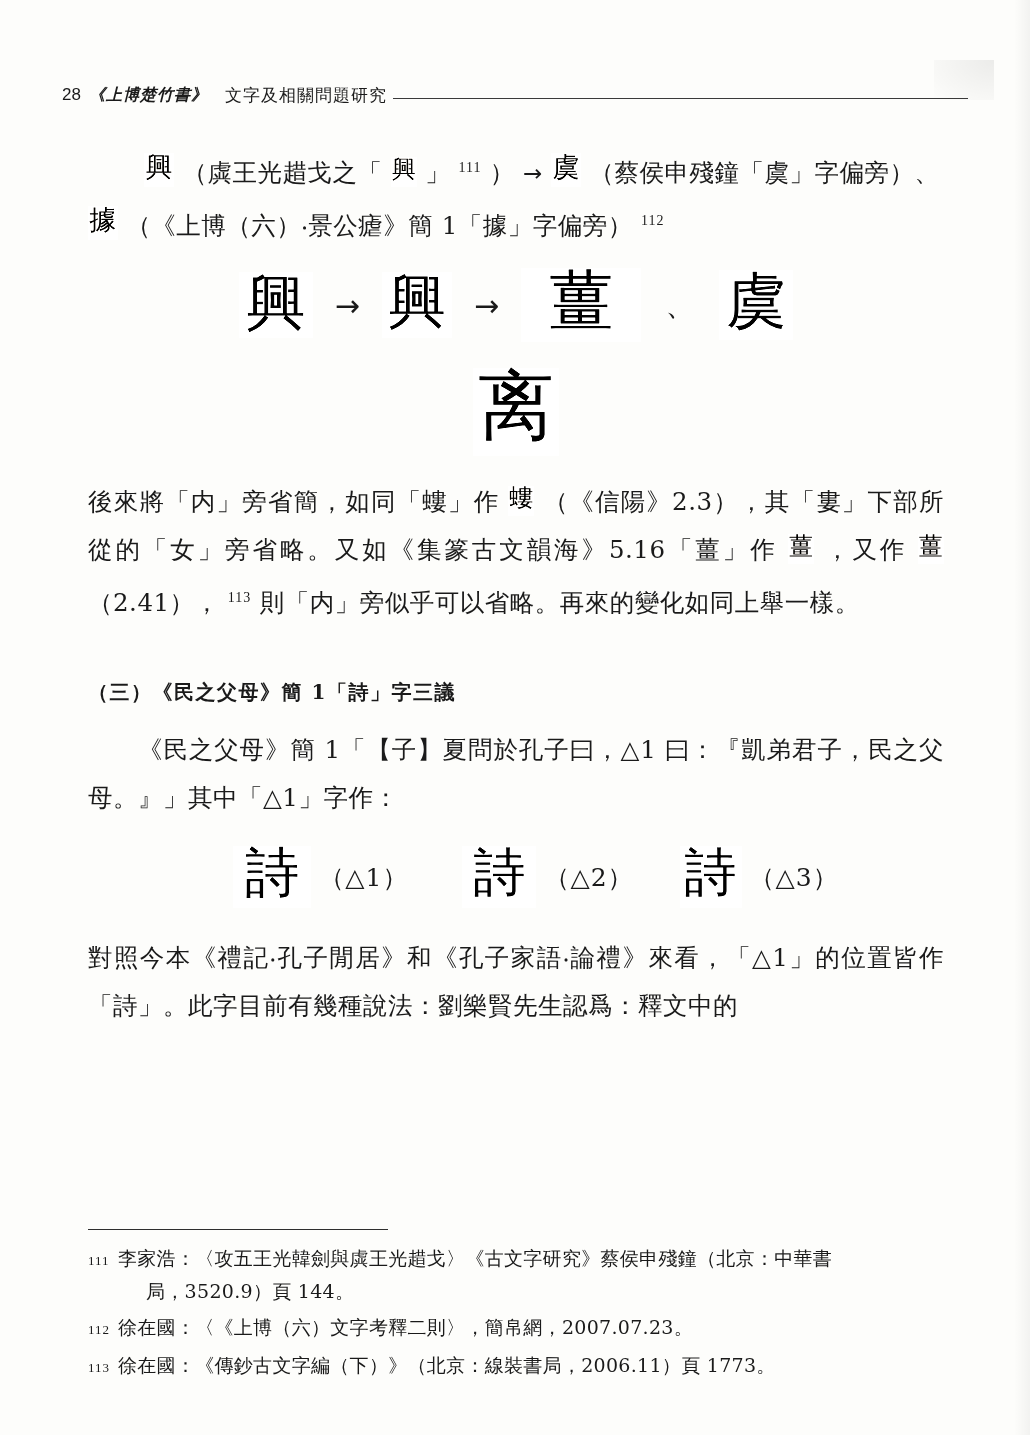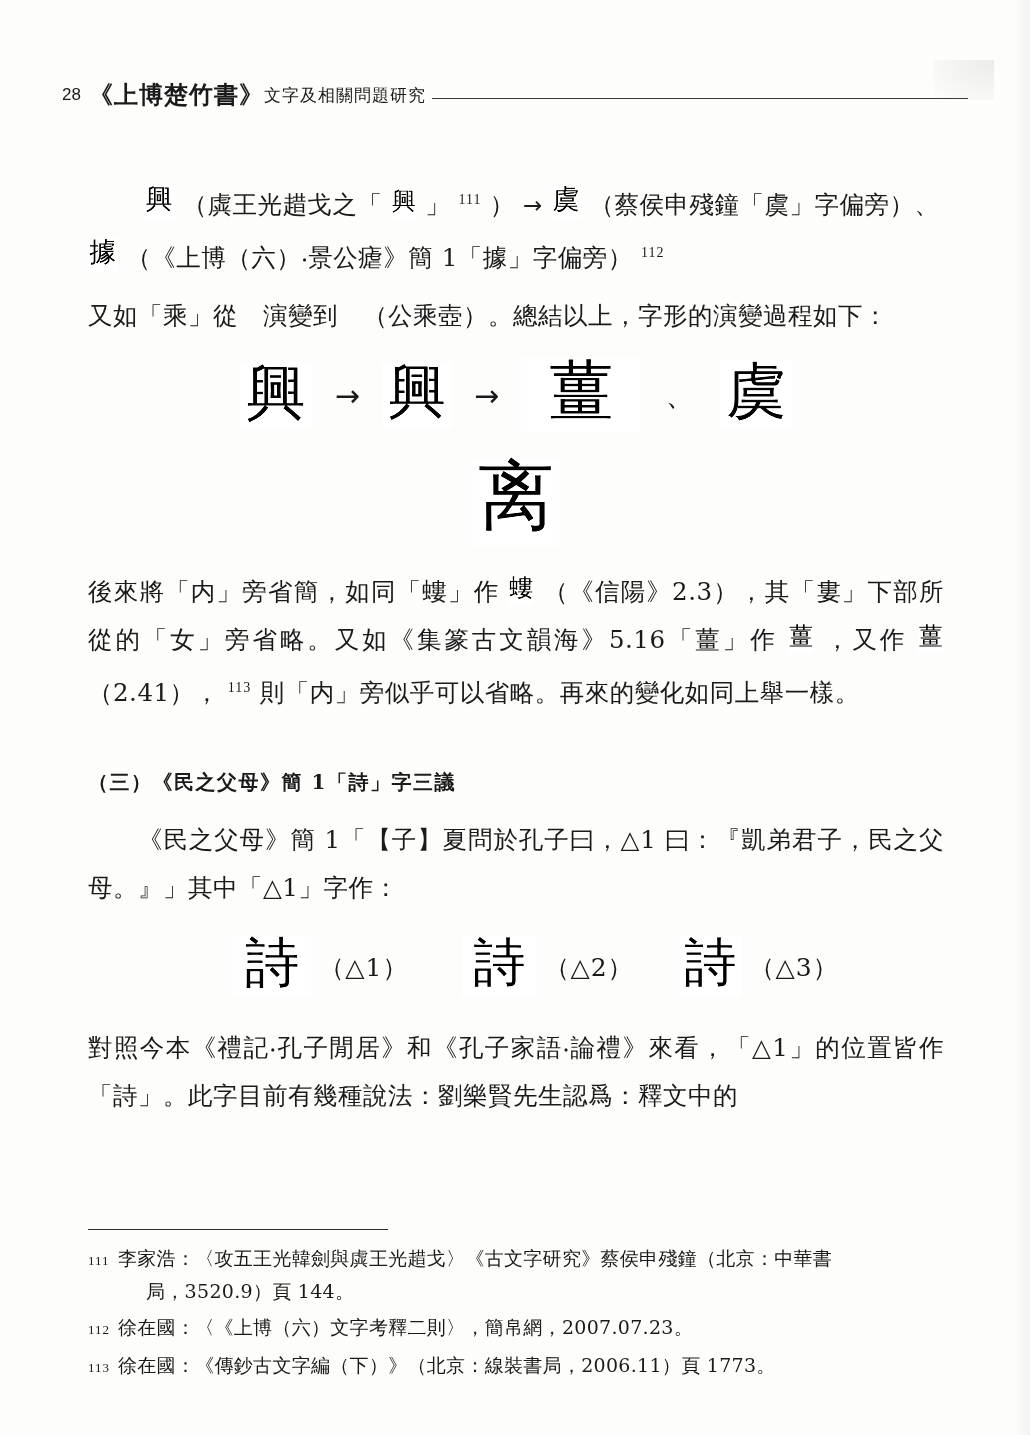--- a/index.html
+++ b/index.html
@@ -30,45 +30,46 @@
   }
   .header .folio {
     font-family: "Liberation Sans", sans-serif;
     font-size: 17px;
     margin-right: 8px;
     letter-spacing: 0;
   }
   .header .bookname {
     font-family: "DejaVu Serif", serif;
     font-weight: bold;
-    font-size: 24px;
+    font-size: 16px;
     letter-spacing: 1px;
     white-space: nowrap;
+    font-style: italic;
   }
   .header .subtitle {
     font-family: "DejaVu Sans", sans-serif;
     font-size: 17px;
     letter-spacing: 1px;
     white-space: nowrap;
-    margin-left: 0;
+    margin-left: 17px;
   }
   .header .rule {
     flex: 1 1 auto;
     height: 0;
     border-top: 1.5px solid #3a3a3a;
     margin-left: 6px;
     margin-top: 6px;
   }
 
   
   .body-area {
     position: absolute;
     left: 88px;
     right: 86px;
-    top: 176px;
+    top: 144px;
   }
   p.cjk {
     font-family: "DejaVu Serif", serif;
     font-size: 24.5px;
     line-height: 48px;
     margin: 0;
     text-align: justify;
     letter-spacing: 0.5px;
   }
   p.cjk.indent { text-indent: 50px; }
@@ -224,23 +225,20 @@
       <span class="sup num">111</span>
       <span>）</span>
       <span class="arrow">→</span>
       <span class="glyph g-md">虞</span>
       <span>（蔡侯申殘鐘「虞」字偏旁）、</span><br>
       <span class="glyph g-md">據</span>
       <span>（《上博（六）‧景公瘧》簡 1「據」字偏旁）</span>
       <span class="sup num">112</span>
     </p>
 
-    <p class="cjk" style="margin-top:10px">
-      <span>又如「乘」從　演變到　（公乘壺）。總結以上，字形的演變過程如下：</span>
-    </p>
 
     <div class="figure-row">
       <span class="big-glyph bg-1">興</span>
       <span class="arrow-big">→</span>
       <span class="big-glyph bg-2">興</span>
       <span class="arrow-big">→</span>
       <span class="big-glyph bg-3">薑</span>
       <span class="sep-dot">、</span>
       <span class="big-glyph bg-4">虞</span>
     </div>

